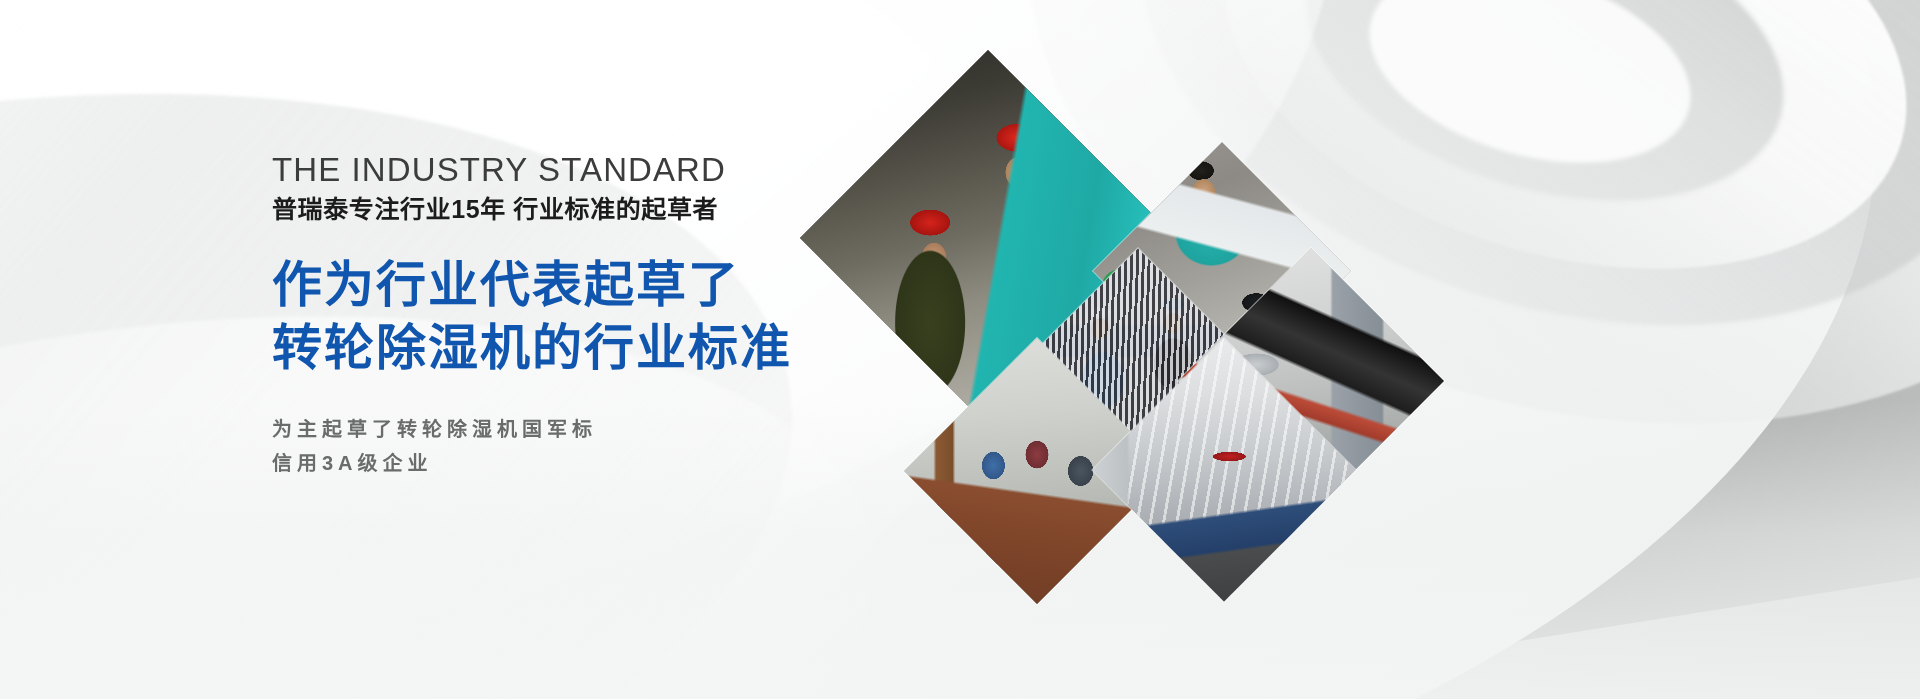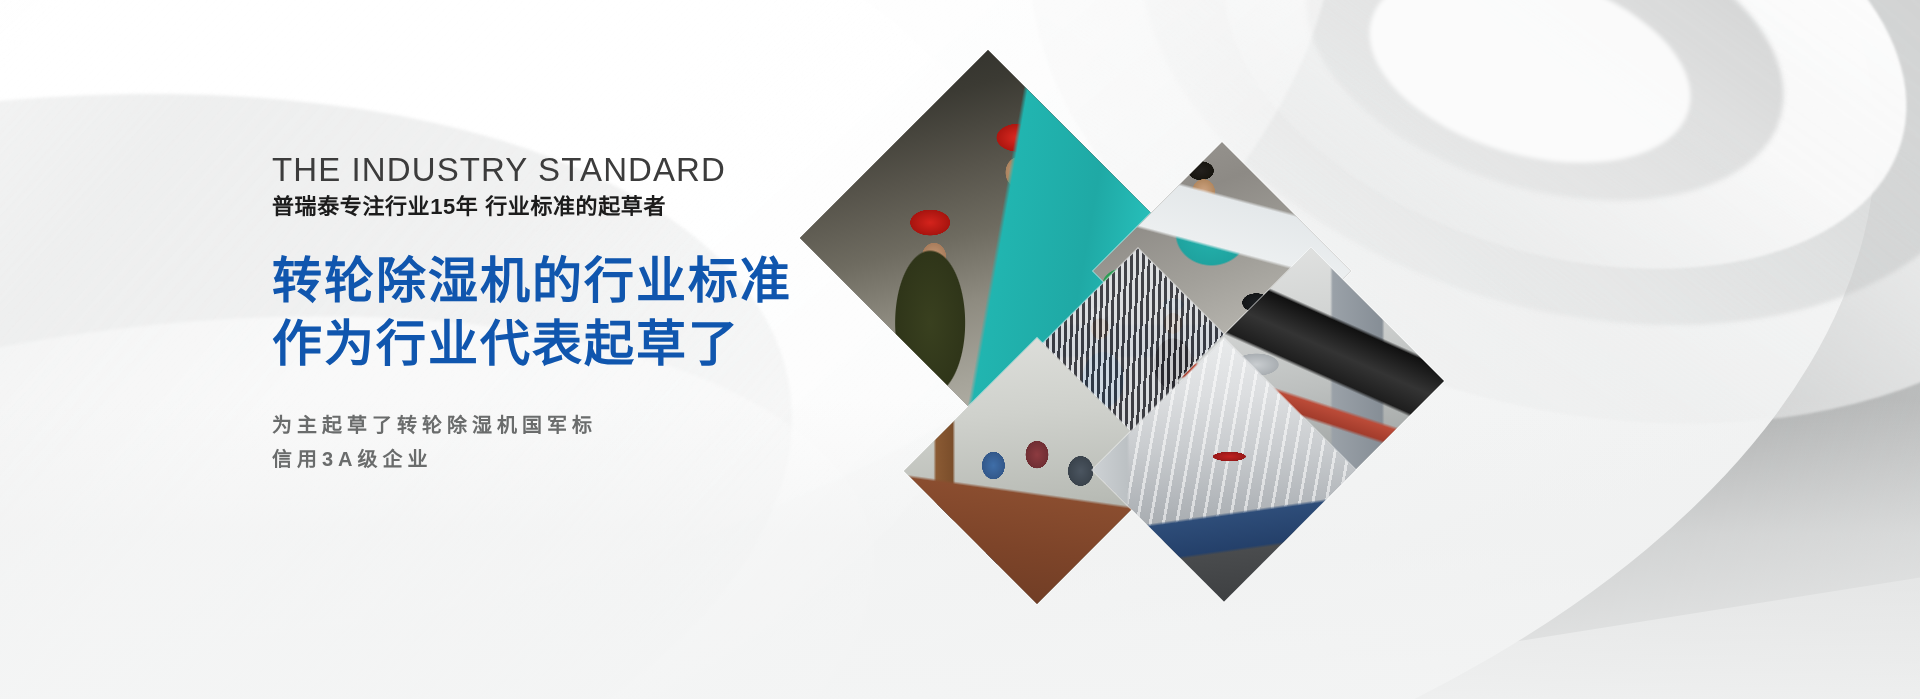--- a/index.html
+++ b/index.html
@@ -203,21 +203,21 @@
   .eyebrow-en {
     font-size: 33px;
     letter-spacing: 1.1px;
     font-weight: 400;
     color: #3c3c3c;
     line-height: 1.08;
     white-space: nowrap;
   }
   .eyebrow-cn {
     margin-top: 6px;
-    font-size: 22px;
+    font-size: 25px;
     font-weight: 700;
     color: #1c1c1c;
     letter-spacing: 0.6px;
     line-height: 1.2;
     white-space: nowrap;
   }
   .headline {
     margin-top: 30px;
     color: #1056ae;
     font-size: 50px;
@@ -402,22 +402,22 @@
   <div class="ribbon ribbon-4"></div>
   <div class="bottom-fade"></div>
 
   <div class="text-block">
 
     <div class="eyebrow-en">THE INDUSTRY STANDARD</div>
 
     <div class="eyebrow-cn">普瑞泰专注行业15年  行业标准的起草者</div>
 
     <div class="headline">
+      <span class="hl-line">作为行业代表起草了</span>
       <span class="hl-line">转轮除湿机的行业标准</span>
-      <span class="hl-line">作为行业代表起草了</span>
     </div>
 
     <div class="sub-lines">
       <span class="sub-line">为主起草了转轮除湿机国军标</span>
       <span class="sub-line">信用3A级企业</span>
     </div>
 
   </div>
 
   <div class="collage">

